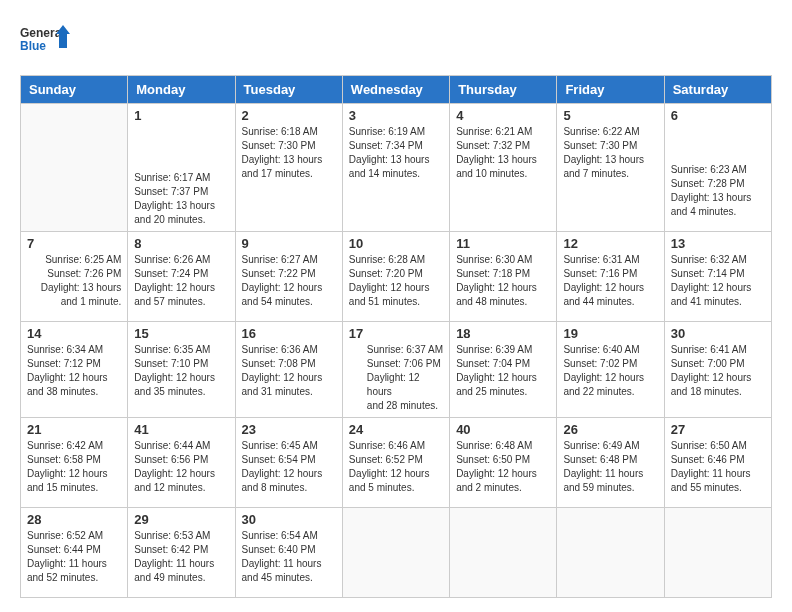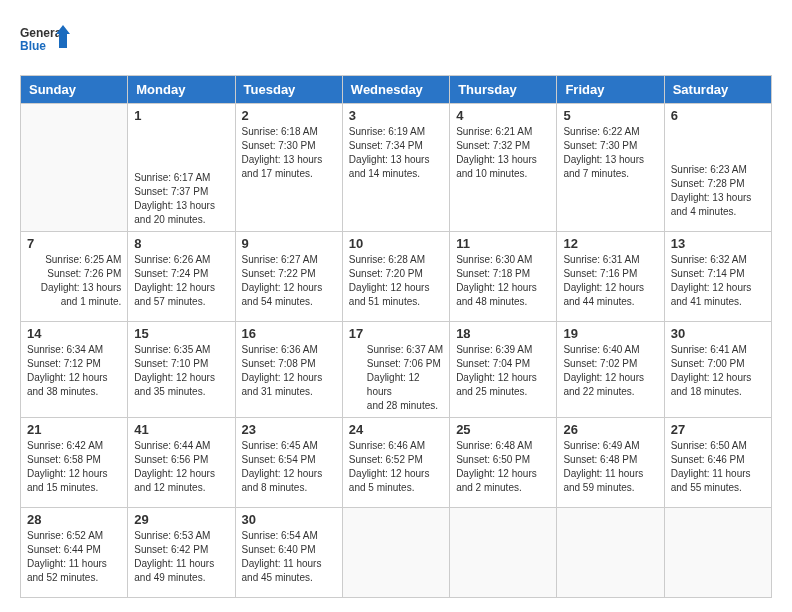--- a/index.html
+++ b/index.html
@@ -273,21 +273,21 @@
 and 8 minutes.</div>
         </td>
         <td>
           <span class="day-num">24</span>
           <div class="day-info" style="white-space: pre-line;">Sunrise: 6:46 AM
 Sunset: 6:52 PM
 Daylight: 12 hours
 and 5 minutes.</div>
         </td>
         <td>
-          <span class="day-num">25</span>
+          <span class="day-num">40</span>
           <div class="day-info" style="white-space: pre-line;">Sunrise: 6:48 AM
 Sunset: 6:50 PM
 Daylight: 12 hours
 and 2 minutes.</div>
         </td>
         <td>
           <span class="day-num">26</span>
           <div class="day-info" style="white-space: pre-line;">Sunrise: 6:49 AM
 Sunset: 6:48 PM
 Daylight: 11 hours

